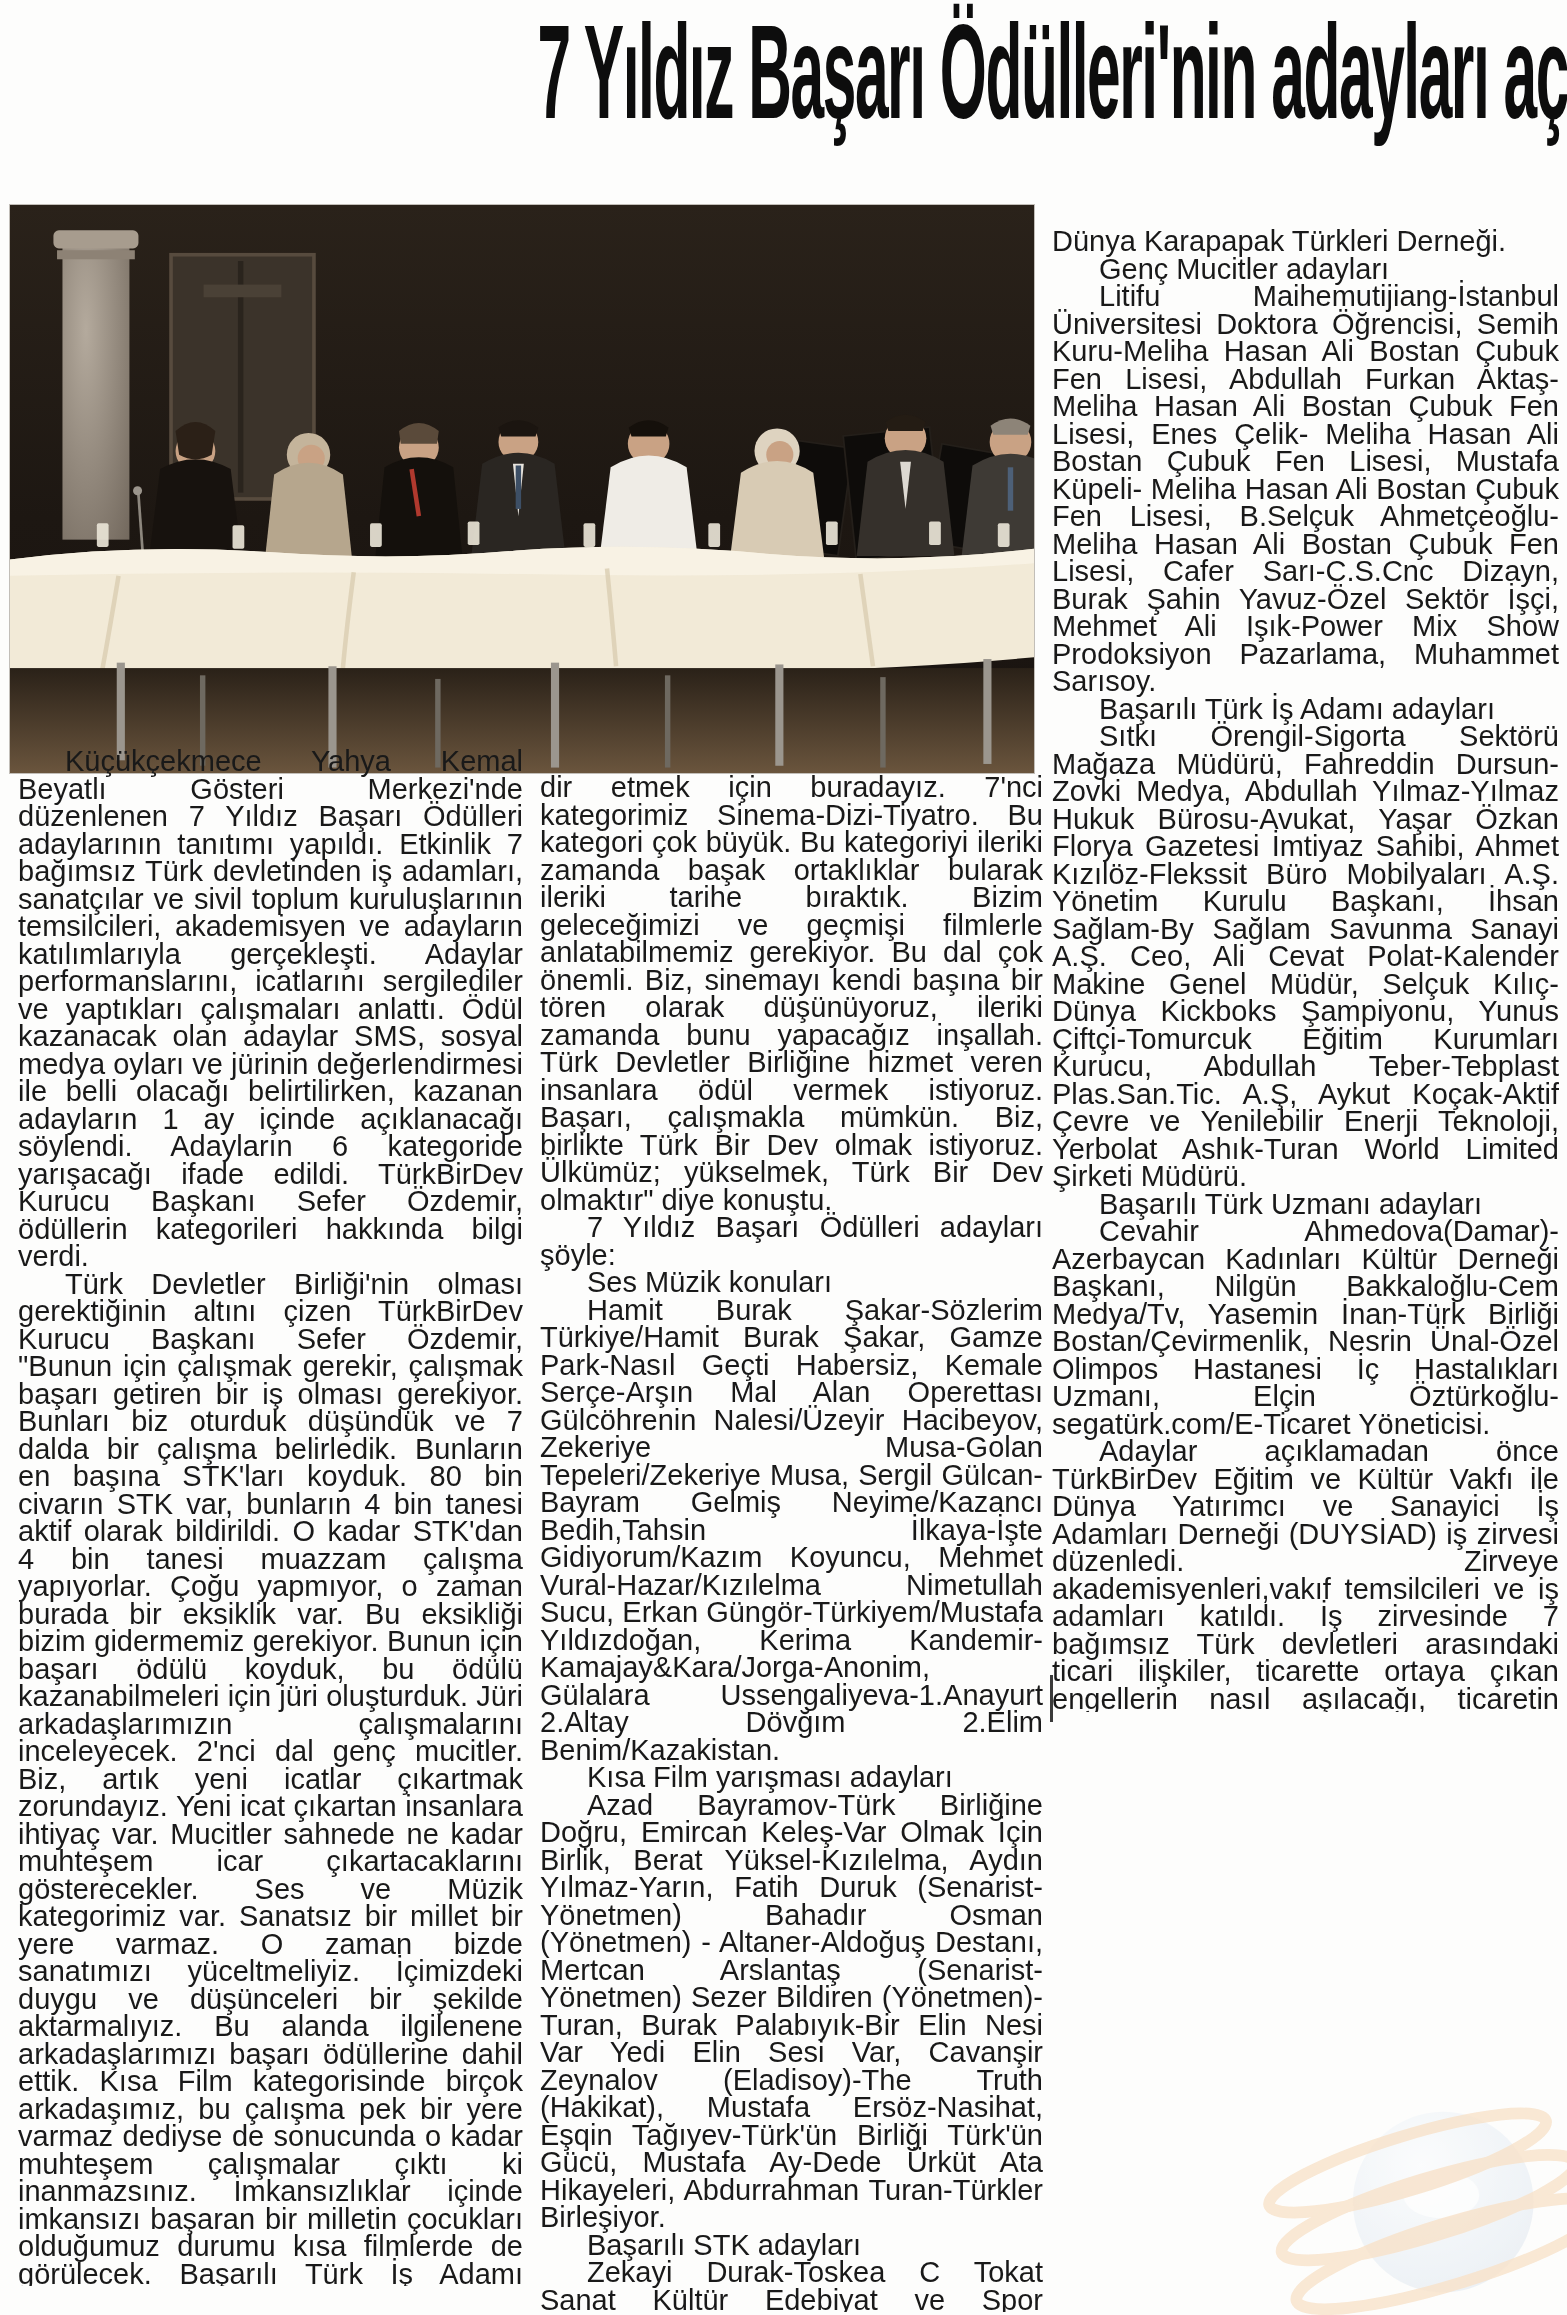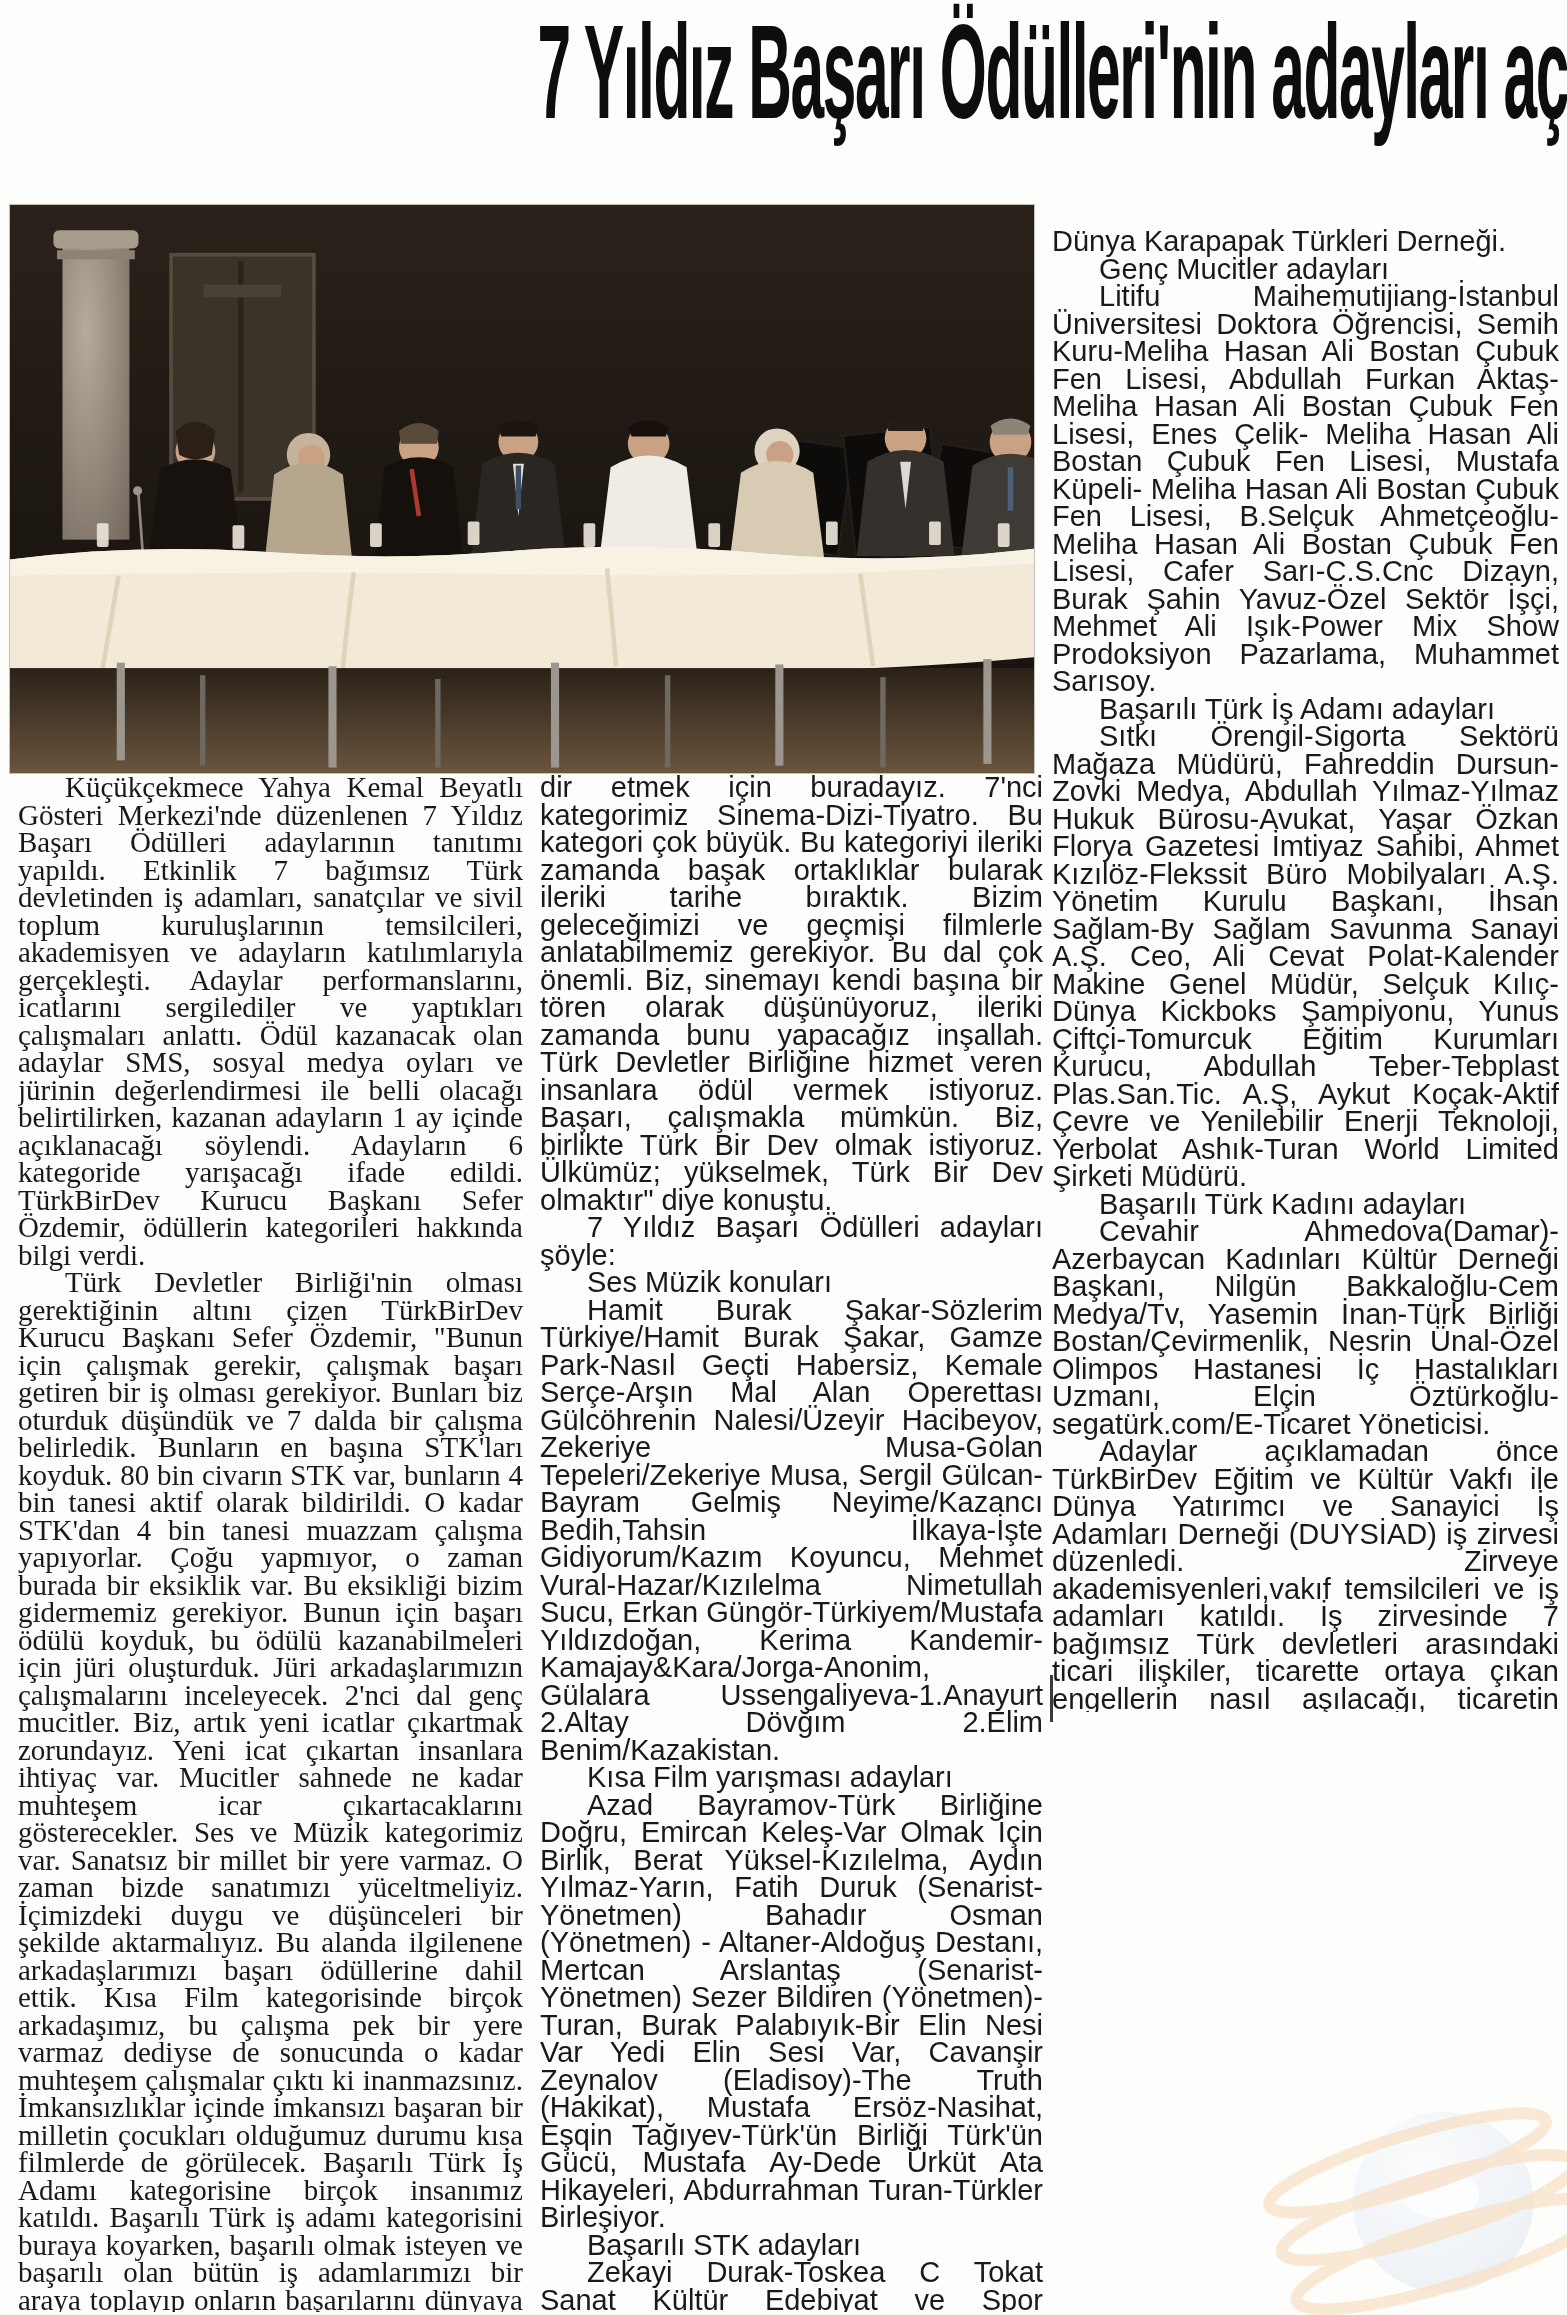--- a/index.html
+++ b/index.html
@@ -26,21 +26,21 @@
   .photo{
     position:absolute;left:9px;top:204px;width:1024px;height:568px;
     border:0.9px solid #c2beb8;background:#221c16;
   }
   .col{
     position:absolute;
     font-size:29px;line-height:27.5px;
     text-align:justify;
     overflow:hidden;
   }
-  .col-1{left:18px;top:774px;width:505px;height:1538px;font-family:Liberation Serif, serif;}
+  .col-1{left:18px;top:748px;width:505px;height:1538px;}
   .col-2{left:540px;top:774px;width:503px;height:1538px;}
   .col-3{left:1052px;top:228px;width:507px;height:1484px;}
   .para{margin:0;}
   .para.indent{text-indent:47px;}
   .watermark{
     position:absolute;left:1248px;top:2081px;width:319px;height:235px;
     opacity:0.55;pointer-events:none;
   }
   .artifact-line{
     position:absolute;left:1050px;top:1675px;width:2.7px;height:47px;
@@ -208,21 +208,21 @@
       <p class="para indent">Azad Bayramov-Türk Birliğine Doğru, Emircan Keleş-Var Olmak İçin Birlik, Berat Yüksel-Kızılelma, Aydın Yılmaz-Yarın, Fatih Duruk (Senarist-Yönetmen) Bahadır Osman (Yönetmen) - Altaner-Aldoğuş Destanı, Mertcan Arslantaş (Senarist-Yönetmen) Sezer Bildiren (Yönetmen)- Turan, Burak Palabıyık-Bir Elin Nesi Var Yedi Elin Sesi Var, Cavanşir Zeynalov (Eladisoy)-The Truth (Hakikat), Mustafa Ersöz-Nasihat, Eşqin Tağıyev-Türk'ün Birliği Türk'ün Gücü, Mustafa Ay-Dede Ürküt Ata Hikayeleri, Abdurrahman Turan-Türkler Birleşiyor.</p>
       <p class="para indent">Başarılı STK adayları</p>
       <p class="para indent">Zekayi Durak-Toskea C Tokat Sanat Kültür Edebiyat ve Spor Derneği, Cevahir Ahmedova (Damar)-Azerbaycan Kadınları Kültür Merkezi Derneği, Öcal Arslankaya-Dünya Avşarlar Derneği, Celal İçten-İstanbul Kırım Türkleri Kültür ve Yardımlaşma Derneği, Hikmet Elp-İstanbul Azerbaycan Kültür Evi, Adem Karslı-Yesevi Kültür Ocakları Derneği, Şerif Balcı-Perçek Türkleri Derneği, Yalçın Mıhçı-Türkçe'nin Diriliş Hareketi, İlham İsmayılov-Azerbaycan ve Diğer Türk Halkların Emektaşlık Merkezi, Göksel Gülbey-Uluslarası Ermeni İddialarıyla Mücadele Derneği, Sefer Karakoyunlu-İstanbul Türkiye Azerbaycan Dayanışma ve Kültür Derneği, Aybars Şentürk-Kızılelma Ocakları İlim ve Kültür ve Yardımlaşma Derneği, Ali Atvur-Hatay Turan Derneği, Seyfullah Türksoy-</p>
     </div>
   <div class="col col-3">
       <p class="para">Dünya Karapapak Türkleri Derneği.</p>
       <p class="para indent">Genç Mucitler adayları</p>
       <p class="para indent">Litifu Maihemutijiang-İstanbul Üniversitesi Doktora Öğrencisi, Semih Kuru-Meliha Hasan Ali Bostan Çubuk Fen Lisesi, Abdullah Furkan Aktaş- Meliha Hasan Ali Bostan Çubuk Fen Lisesi, Enes Çelik- Meliha Hasan Ali Bostan Çubuk Fen Lisesi, Mustafa Küpeli- Meliha Hasan Ali Bostan Çubuk Fen Lisesi, B.Selçuk Ahmetçeoğlu- Meliha Hasan Ali Bostan Çubuk Fen Lisesi, Cafer Sarı-C.S.Cnc Dizayn, Burak Şahin Yavuz-Özel Sektör İşçi, Mehmet Ali Işık-Power Mix Show Prodoksiyon Pazarlama, Muhammet Sarısoy.</p>
       <p class="para indent">Başarılı Türk İş Adamı adayları</p>
       <p class="para indent">Sıtkı Örengil-Sigorta Sektörü Mağaza Müdürü, Fahreddin Dursun-Zovki Medya, Abdullah Yılmaz-Yılmaz Hukuk Bürosu-Avukat, Yaşar Özkan Florya Gazetesi İmtiyaz Sahibi, Ahmet Kızılöz-Flekssit Büro Mobilyaları A.Ş. Yönetim Kurulu Başkanı, İhsan Sağlam-By Sağlam Savunma Sanayi A.Ş. Ceo, Ali Cevat Polat-Kalender Makine Genel Müdür, Selçuk Kılıç-Dünya Kickboks Şampiyonu, Yunus Çiftçi-Tomurcuk Eğitim Kurumları Kurucu, Abdullah Teber-Tebplast Plas.San.Tic. A.Ş, Aykut Koçak-Aktif Çevre ve Yenilebilir Enerji Teknoloji, Yerbolat Ashık-Turan World Limited Şirketi Müdürü.</p>
-      <p class="para indent">Başarılı Türk Kadını adayları</p>
+      <p class="para indent">Başarılı Türk Uzmanı adayları</p>
       <p class="para indent">Cevahir Ahmedova(Damar)- Azerbaycan Kadınları Kültür Derneği Başkanı, Nilgün Bakkaloğlu-Cem Medya/Tv, Yasemin İnan-Türk Birliği Bostan/Çevirmenlik, Nesrin Ünal-Özel Olimpos Hastanesi İç Hastalıkları Uzmanı, Elçin Öztürkoğlu-segatürk.com/E-Ticaret Yöneticisi.</p>
       <p class="para indent">Adaylar açıklamadan önce TürkBirDev Eğitim ve Kültür Vakfı ile Dünya Yatırımcı ve Sanayici İş Adamları Derneği (DUYSİAD) iş zirvesi düzenledi. Zirveye akademisyenleri,vakıf temsilcileri ve iş adamları katıldı. İş zirvesinde 7 bağımsız Türk devletleri arasındaki ticari ilişkiler, ticarette ortaya çıkan engellerin nasıl aşılacağı, ticaretin gelişmesi için ne tür hizmetlerin yapılması gerektiği, yurtdışında iş merkezlerinin nasıl ortaya çıkarılacağı, Türk devletlerinden Avrupa ve Amerika Birleşik Devletleri'ne gerçekleşen beyin göçünün geri getirilmesi gerekliliği, ticaret için diğer Türk devletlerinde vizelerin kaldırılması, Türk devletlerinin ticaret rehberi olması gerekliliği konuları üzerinde duruldu. (İHA)</p>
     </div>
 
   <div class="artifact-line"></div>
 
   <svg class="watermark" viewBox="0 0 353 260">
     <defs>
       <radialGradient id="sphereGrad" cx="0.38" cy="0.3" r="0.95">
         <stop offset="0" stop-color="#fafcfe"></stop>

